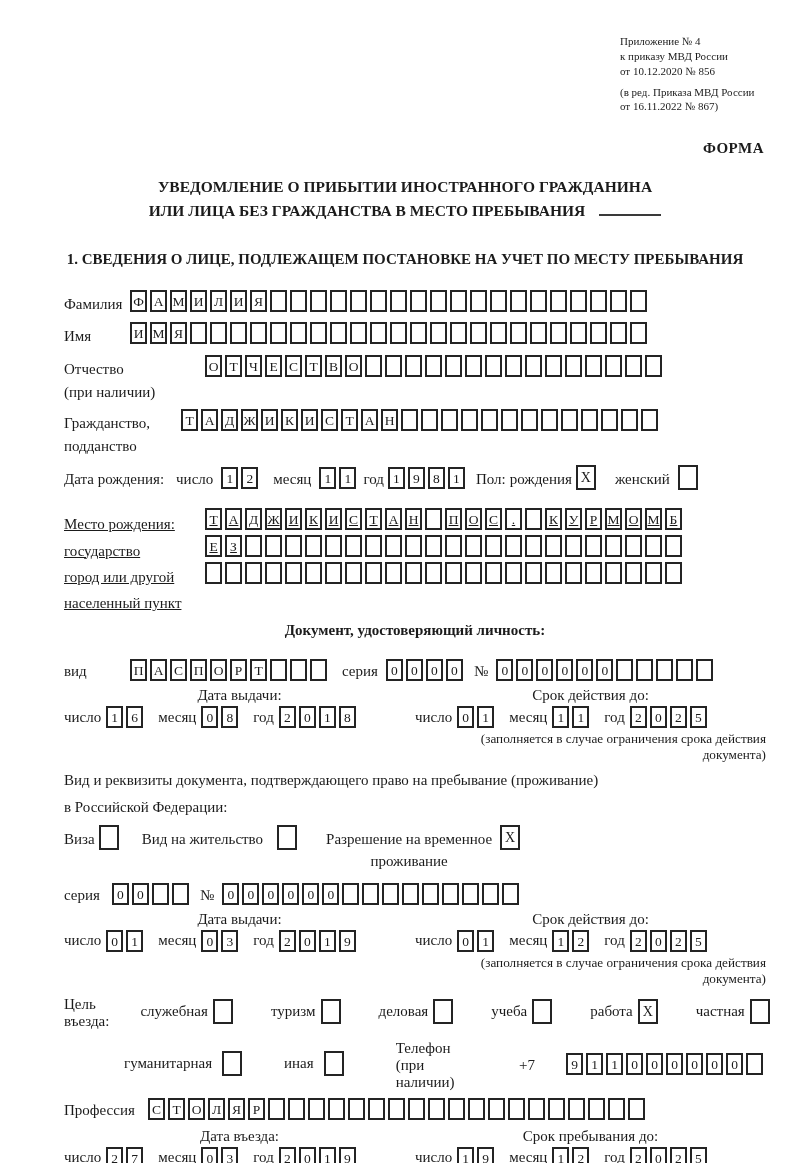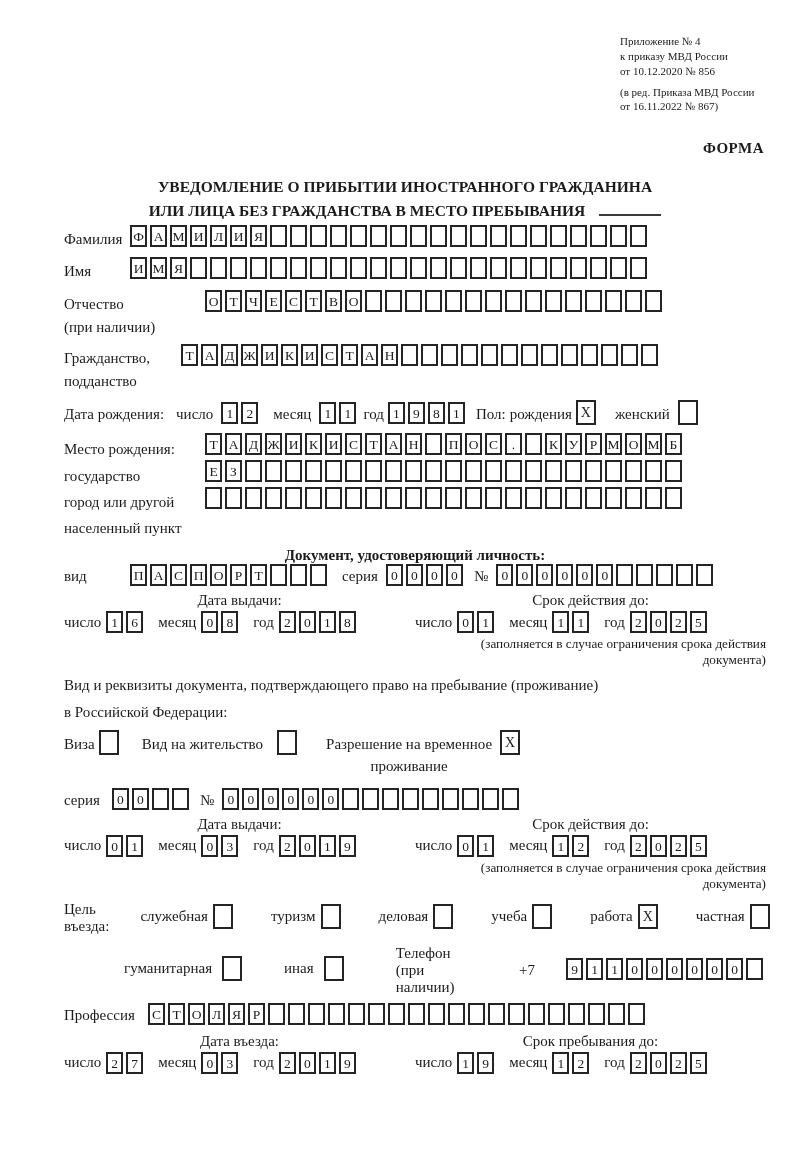--- a/index.html
+++ b/index.html
@@ -81,20 +81,21 @@
 
   <div class="form-label">ФОРМА</div>
 
   <div class="doc-title">
     <div>УВЕДОМЛЕНИЕ О ПРИБЫТИИ ИНОСТРАННОГО ГРАЖДАНИНА</div>
     <div>
       <span>ИЛИ ЛИЦА БЕЗ ГРАЖДАНСТВА В МЕСТО ПРЕБЫВАНИЯ</span><span class="title-underline"></span>
     </div>
   </div>
 
+  <div class="section-heading">1. СВЕДЕНИЯ О ЛИЦЕ, ПОДЛЕЖАЩЕМ ПОСТАНОВКЕ НА УЧЕТ ПО МЕСТУ ПРЕБЫВАНИЯ</div>
 
   <div class="frow">
     <div class="flabel w64">Фамилия</div>
     <div class="cells">
         <span class="cell">Ф</span>
         <span class="cell">А</span>
         <span class="cell">М</span>
         <span class="cell">И</span>
         <span class="cell">Л</span>
         <span class="cell">И</span>
@@ -241,21 +242,21 @@
     <span class="inline-label gap4">рождения</span>
     <span class="cells checkbox-cell gap16">
         <span class="cell">X</span>
       </span>
     <span class="inline-label gap8">женский</span>
     <span class="cells checkbox-cell">
         <span class="cell"></span>
       </span>
   </div>
 
-  <div class="frow" style="margin-top:8px;">
+  <div class="frow" style="margin-top:18px;text-decoration:underline;">
     <div class="flabel w140" style="line-height:1.75;">
       <div>Место рождения:</div>
       <div>государство</div>
       <div>город или другой</div>
       <div>населенный пункт</div>
     </div>
     <div class="cellrows">
       <div class="cells">
           <span class="cell">Т</span>
           <span class="cell">А</span>
@@ -330,21 +331,21 @@
           <span class="cell"></span>
           <span class="cell"></span>
           <span class="cell"></span>
           <span class="cell"></span>
           <span class="cell"></span>
           <span class="cell"></span>
         </div>
     </div>
   </div>
 
-  <div style="text-align:center; font-weight:bold; margin:2px 0 0 0;">Документ, удостоверяющий личность:</div>
+  <div style="text-align:center; font-weight:bold; margin:2px 0 20px 0;">Документ, удостоверяющий личность:</div>
 
   <div class="frow" style="align-items:center;">
     <span class="inline-label" style="width:66px;">вид</span>
     <span class="cells gap12">
         <span class="cell">П</span>
         <span class="cell">А</span>
         <span class="cell">С</span>
         <span class="cell">П</span>
         <span class="cell">О</span>
         <span class="cell">Р</span>

